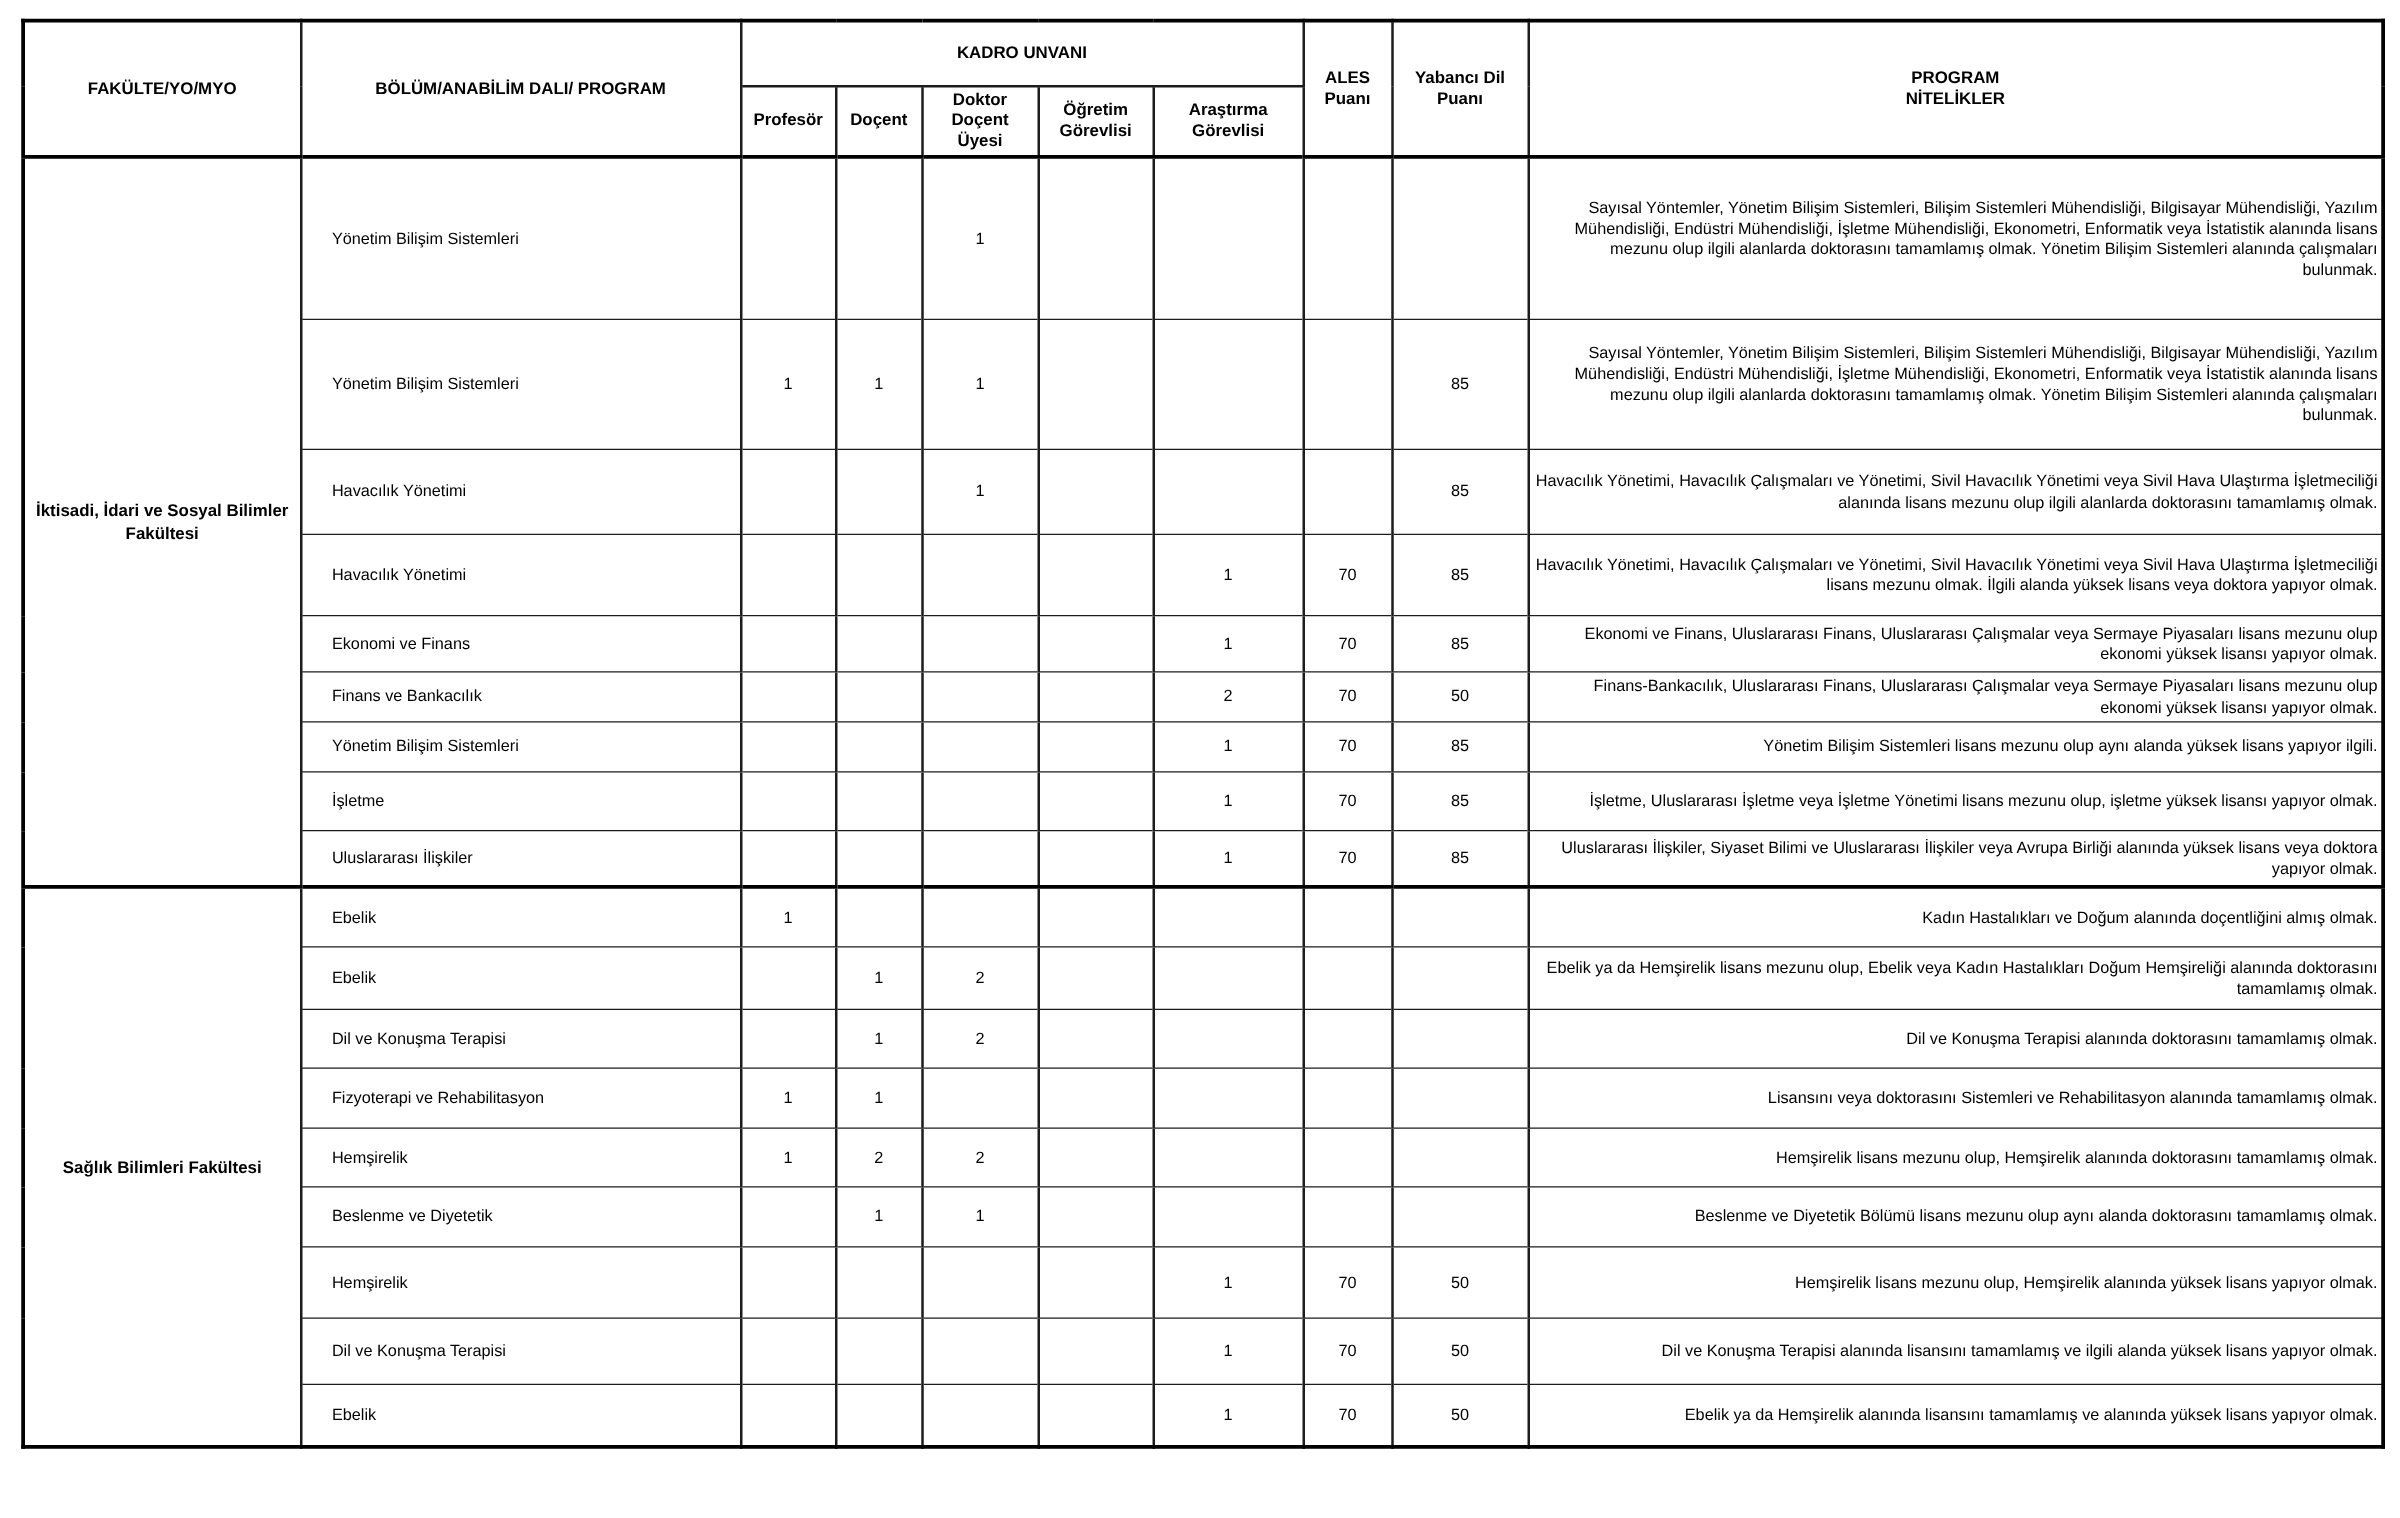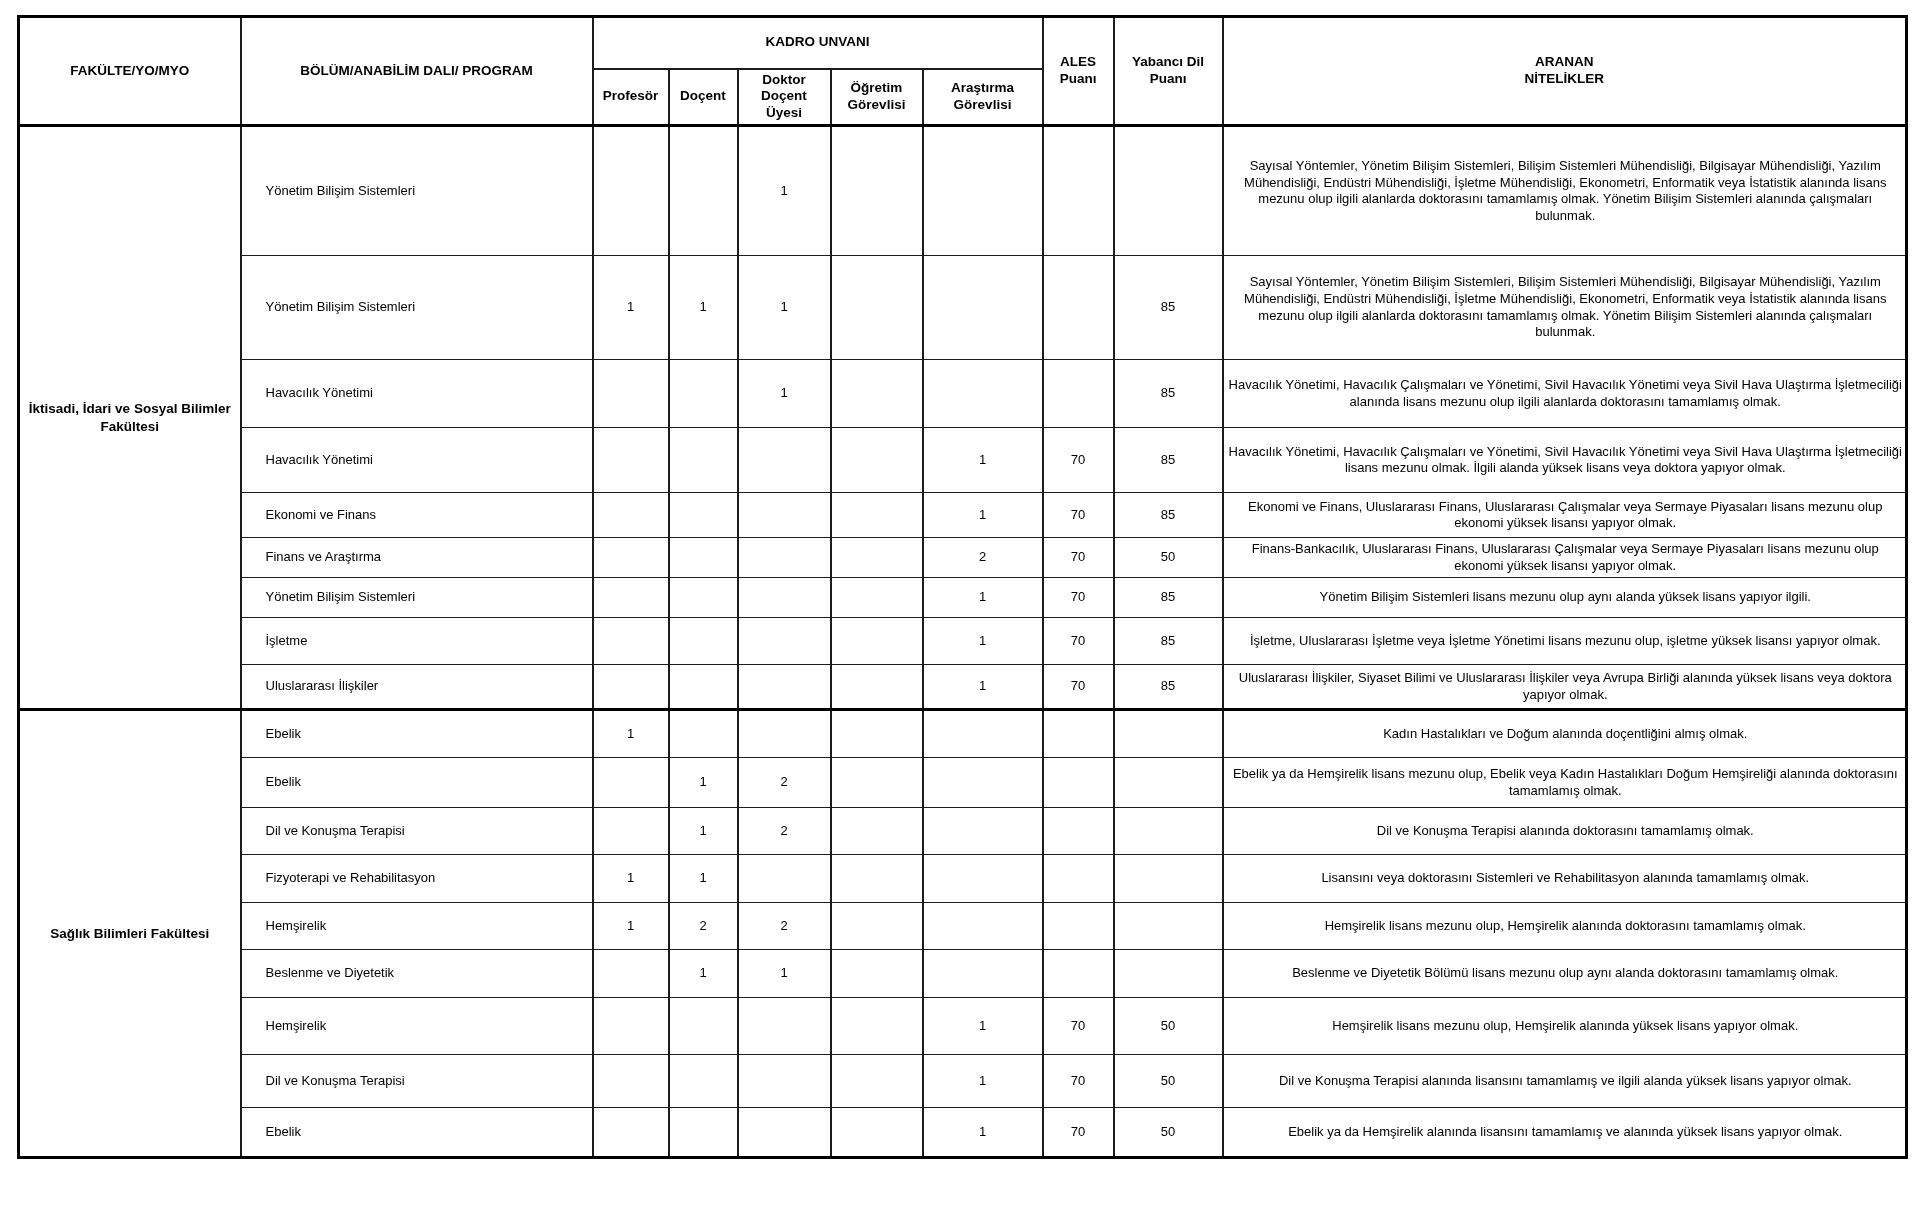--- a/index.html
+++ b/index.html
@@ -13,21 +13,21 @@
   td{
     border:2px solid #1c1c1c;border-top-width:1px;border-bottom-width:1px;
     padding:2px 4px;vertical-align:middle;font-size:13px;line-height:1.28;
     overflow:hidden;word-wrap:break-word;
   }
   thead td{font-weight:bold;text-align:center;white-space:pre-line;border-bottom:3px solid #000;font-size:13.5px;line-height:1.25;border-radius:12px;}
   td.kadro{border-bottom:2px solid #1c1c1c;}
   td.fac{font-weight:bold;text-align:center;font-size:13.5px;line-height:1.3;margin-left:24px;}
   td.prog{text-align:left;padding-left:24px;}
   td.num{text-align:center;}
-  td.desc{text-align:center;padding-left:5px;padding-right:3px;}
+  td.desc{text-align:right;padding-left:5px;padding-right:3px;}
   tr.sec td{border-top:3px solid #000;}
 </style>
 </head>
 <body>
 
 <div class="page">
 <table class="doc">
   <colgroup>
     <col style="width:222px">
         <col style="width:352px">
@@ -42,21 +42,21 @@
   </colgroup>
   <thead>
     <tr style="height:52px">
       <td rowspan="2">FAKÜLTE/YO/MYO</td>
       <td rowspan="2">BÖLÜM/ANABİLİM DALI/ PROGRAM</td>
       <td colspan="5" class="kadro">KADRO UNVANI</td>
       <td rowspan="2">ALES
 Puanı</td>
       <td rowspan="2">Yabancı Dil
 Puanı</td>
-      <td rowspan="2">ARANAN
+      <td rowspan="2">PROGRAM
 NİTELİKLER</td>
     </tr>
     <tr style="height:51px">
       <td>Profesör</td>
       <td>Doçent</td>
       <td>Doktor
 Doçent
 Üyesi</td>
       <td>Öğretim
 Görevlisi</td>
@@ -116,21 +116,21 @@
       <td class="num"></td>
       <td class="num"></td>
       <td class="num"></td>
       <td class="num"></td>
       <td class="num">1</td>
       <td class="num">70</td>
       <td class="num">85</td>
       <td class="desc">Ekonomi ve Finans, Uluslararası Finans, Uluslararası Çalışmalar veya Sermaye Piyasaları lisans mezunu olup ekonomi yüksek lisansı yapıyor olmak.</td>
     </tr>
     <tr style="height:40px">
-      <td class="prog">Finans ve Araştırma</td>
+      <td class="prog">Finans ve Bankacılık</td>
       <td class="num"></td>
       <td class="num"></td>
       <td class="num"></td>
       <td class="num"></td>
       <td class="num">2</td>
       <td class="num">70</td>
       <td class="num">50</td>
       <td class="desc">Finans-Bankacılık, Uluslararası Finans, Uluslararası Çalışmalar veya Sermaye Piyasaları lisans mezunu olup ekonomi yüksek lisansı yapıyor olmak.</td>
     </tr>
     <tr style="height:40px">

